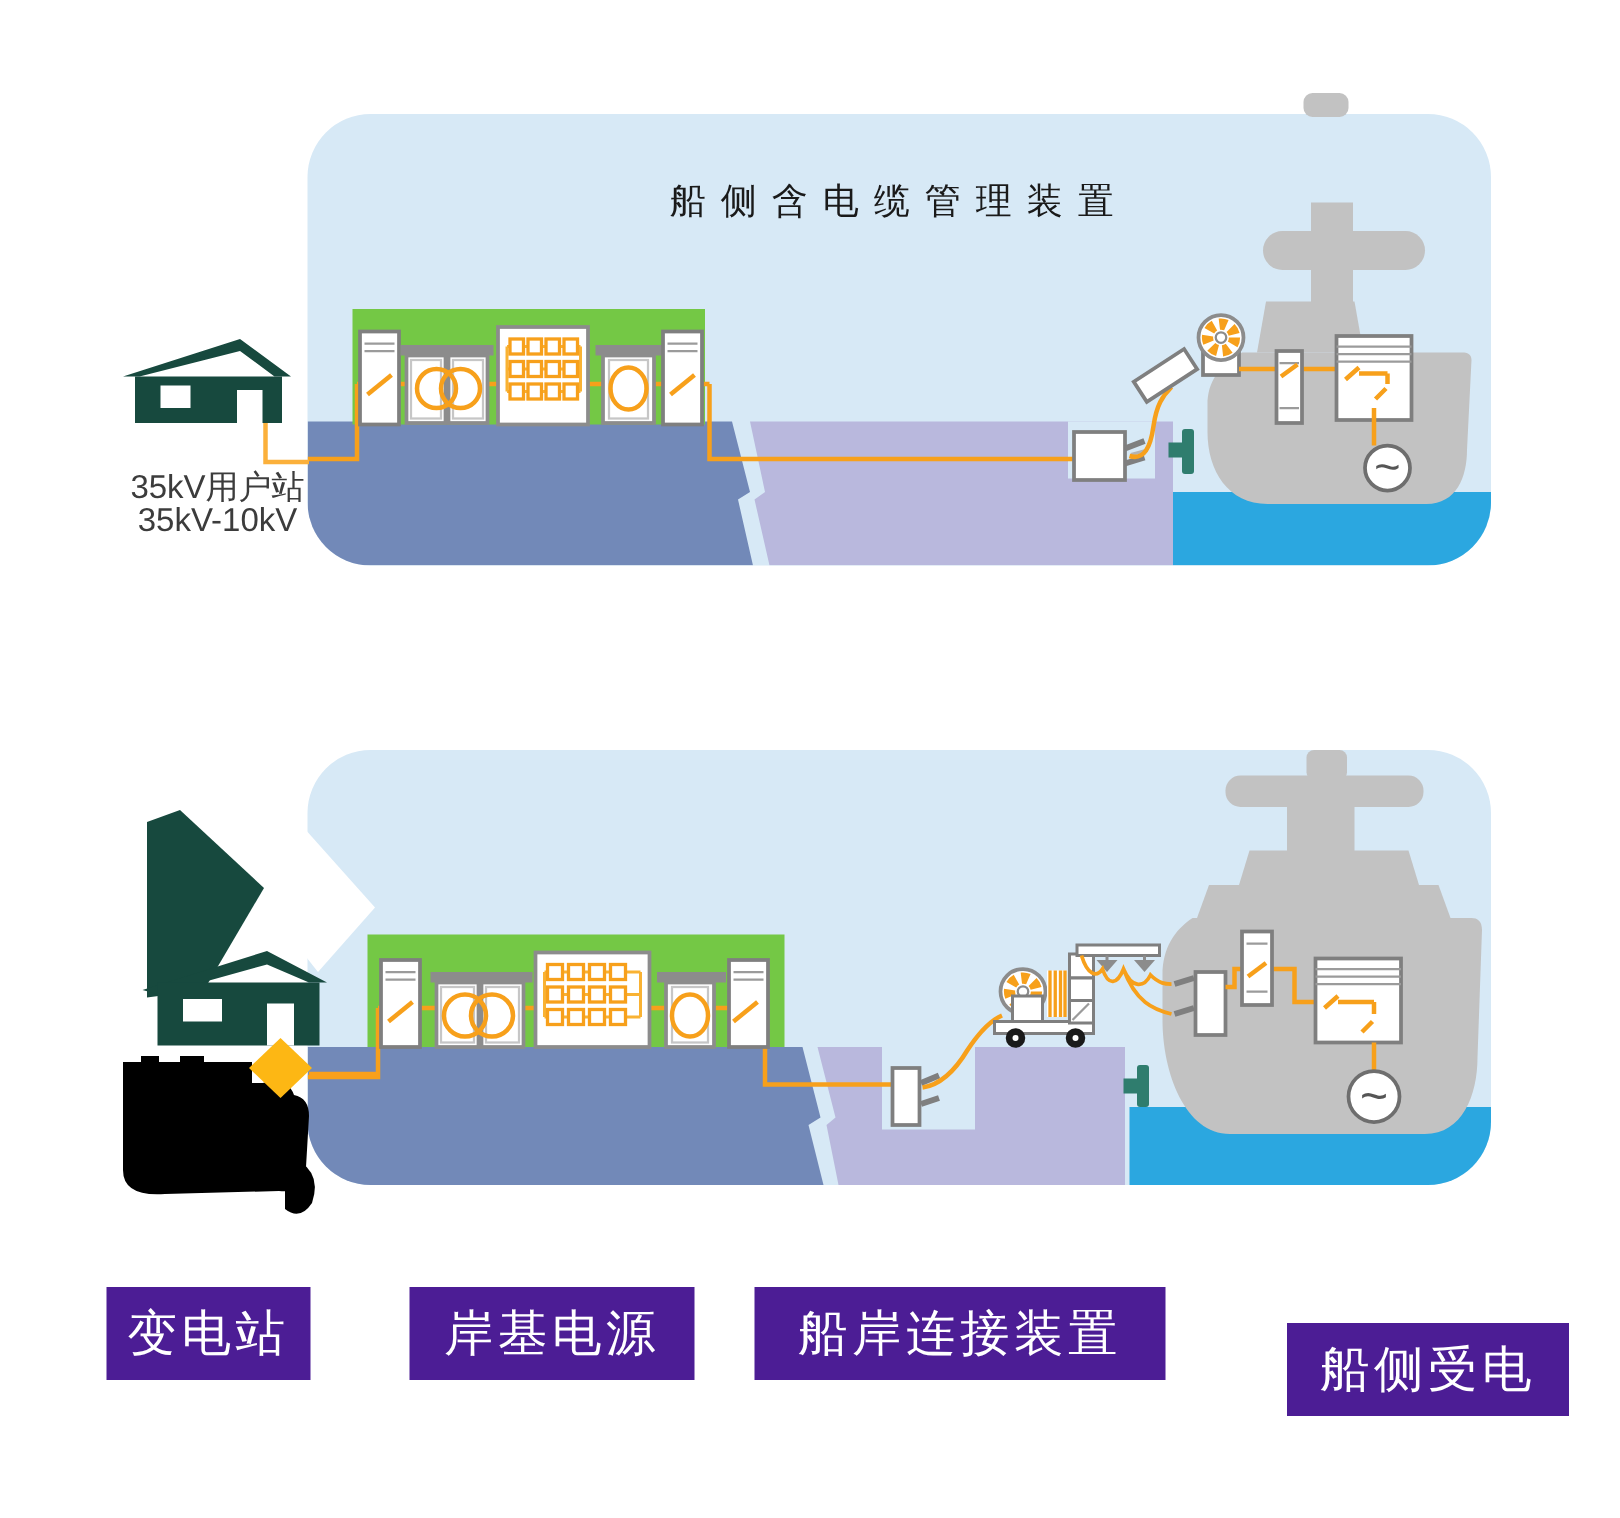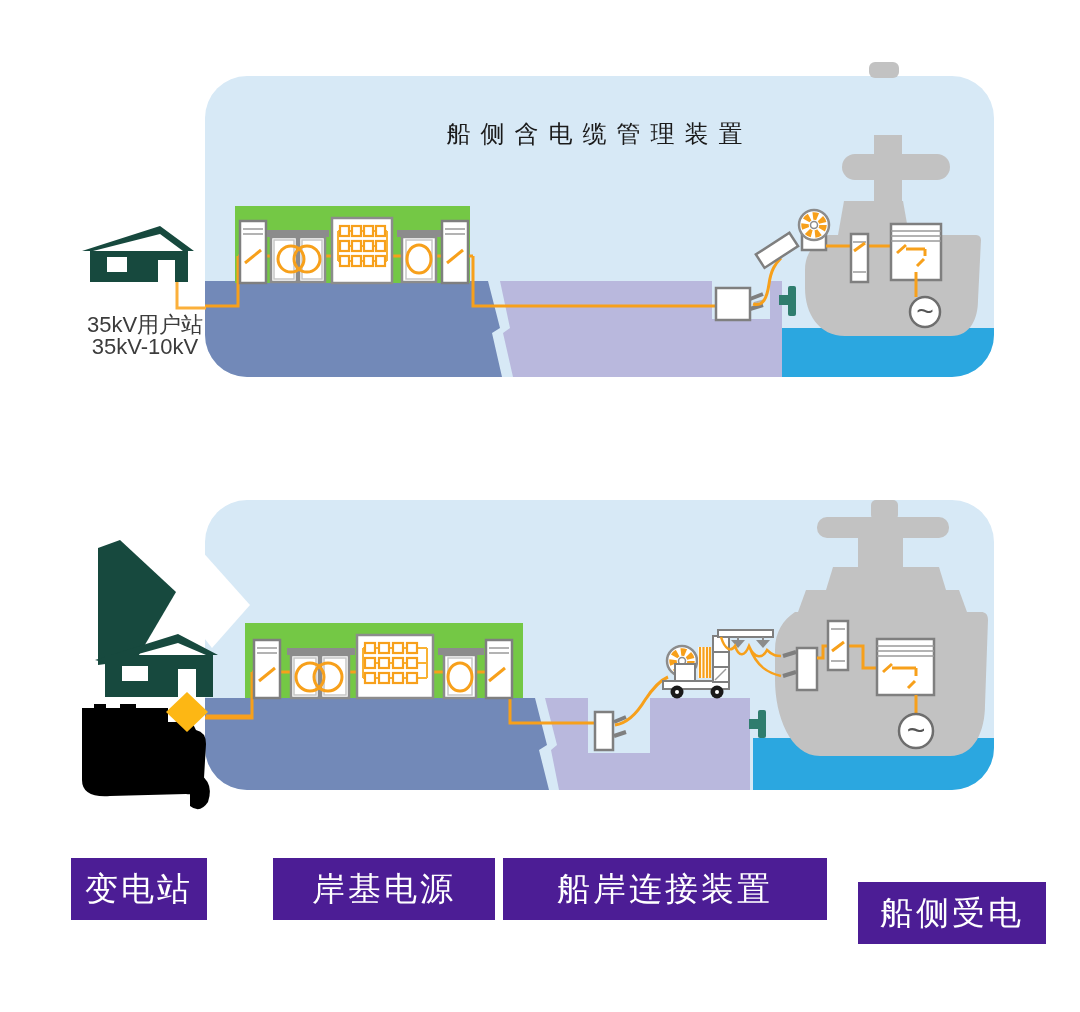--- a/index.html
+++ b/index.html
@@ -13,22 +13,22 @@
   #panel1 .panel-title{top:42px;}
   #panel2 .panel-title{top:32px;}
   .panel svg{position:absolute;left:0;top:0;}
   .abs{position:absolute;}
   .note{position:absolute;left:70px;top:314px;width:150px;text-align:center;
         color:#3C3C3C;font-size:22px;line-height:22px;font-weight:400;}
   .legend-item{position:absolute;top:858px;height:62px;background:#4c1d95;color:#ffffff;
                display:flex;align-items:center;justify-content:center;
                font-size:33px;letter-spacing:3px;font-weight:500;white-space:nowrap;}
   #legend-0{left:71px;width:136px;}
-  #legend-1{left:273px;width:222px;}
-  #legend-2{left:503px;width:324px;}
+  #legend-1{left:273px;width:190px;}
+  #legend-2{left:503px;width:274px;}
   #legend-3{left:858px;width:188px;margin-top:24px;}
 </style>
 </head>
 <body>
 
 <div class="canvas">
 
   <div class="panel" id="panel1">
     <svg width="789" height="301" viewBox="0 0 789 301">
 

